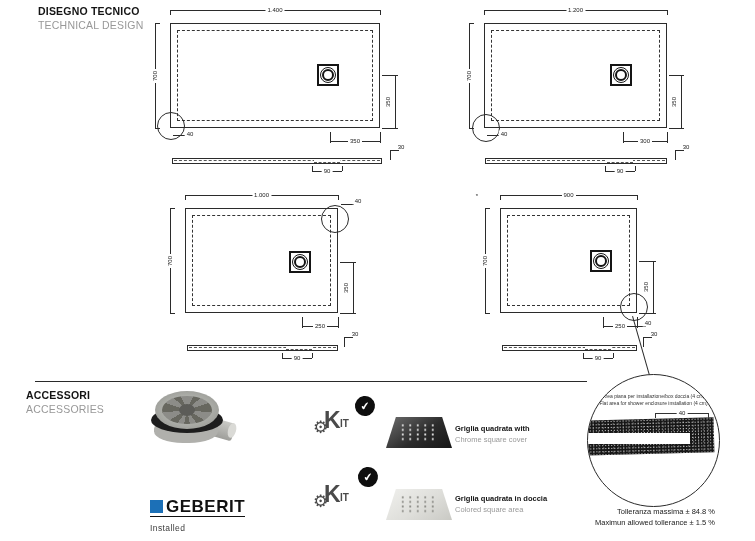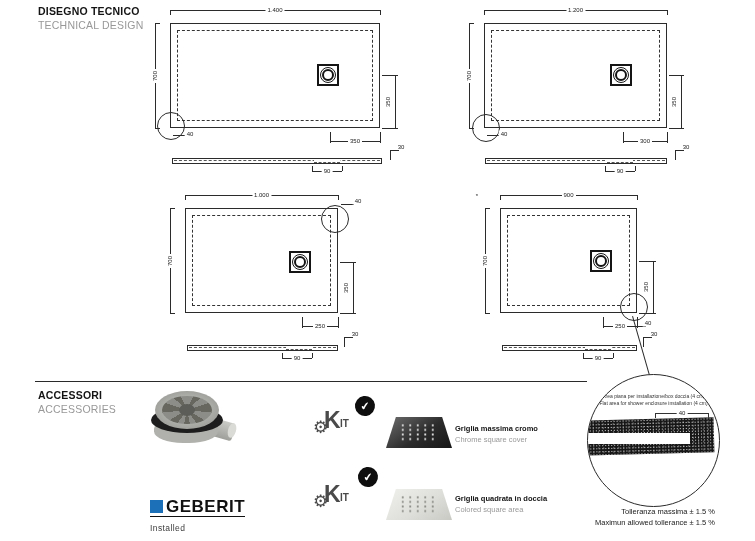--- a/index.html
+++ b/index.html
@@ -206,25 +206,25 @@
     <div class="dc-note" style="top:25px;">Flat area for shower enclosure installation (4 cm)</div>
     <div class="dc-line" style="left:67px;top:38px;width:54px;border-top:1px solid #333;"></div>
     <div class="dc-line" style="left:67px;top:38px;height:5px;border-left:1px solid #333;"></div>
     <div class="dc-line" style="left:120px;top:38px;height:5px;border-left:1px solid #333;"></div>
     <div class="dc-dim-label" style="left:94px;top:38px;">40</div>
     <div class="abs speckle" style="left:-8px;top:44px;width:134px;height:35px;transform:rotate(-1.5deg);"></div>
     <div class="abs" style="left:-8px;top:58px;width:110px;height:11px;background:#fff;"></div>
   </div>
 
   <div class="abs tolerance">
-    <div>Tolleranza massima ± 1.5 %</div>
+    <div>Tolleranza massima ± 84.8 %</div>
     <div>Maximun allowed tollerance ± 1.5 %</div>
   </div>
 
-  <div class="abs" style="left:38px;top:389px;">
+  <div class="abs" style="left:26px;top:389px;">
     <div class="h-it">ACCESSORI</div>
     <div class="h-en">ACCESSORIES</div>
   </div>
 
   <div class="abs drainp">
     <div class="abs" style="left:57px;top:31px;width:27px;height:18px;background:linear-gradient(#cacac6,#9e9e9a);border-radius:3px;transform:rotate(16deg);"></div>
     <div class="dp" style="left:78px;top:34px;width:8px;height:15px;background:#dadad6;transform:rotate(16deg);"></div>
     <div class="dp" style="left:4px;top:28px;width:64px;height:26px;background:#b0b0ac;border-radius:45%;"></div>
     <div class="dp" style="left:1px;top:18px;width:72px;height:26px;background:#1d1d1d;"></div>
     <div class="dp" style="left:5px;top:2px;width:64px;height:38px;background:radial-gradient(#cccfc8,#8f8f8b);"></div>
@@ -244,21 +244,21 @@
     <span class="k">K</span>
     <span class="it">IT</span>
   </div>
   <div class="abs badge" style="left:355px;top:396px;">
     <span>✔</span>
   </div>
   <div class="abs cover cover-chrome" style="left:386px;top:417px;--dot:#dcdcdc;">
     <div class="dots"></div>
   </div>
   <div class="abs" style="left:455px;top:424px;width:110px;">
-    <div class="cov-name">Griglia massima cromo</div>
+    <div class="cov-name">Griglia quadrata with</div>
     <div class="cov-sub">Chrome square cover</div>
   </div>
 
   <div class="abs kit" style="left:313px;top:484px;">
     <span class="gear">⚙</span>
     <span class="k">K</span>
     <span class="it">IT</span>
   </div>
   <div class="abs badge" style="left:358px;top:467px;">
     <span>✔</span>

